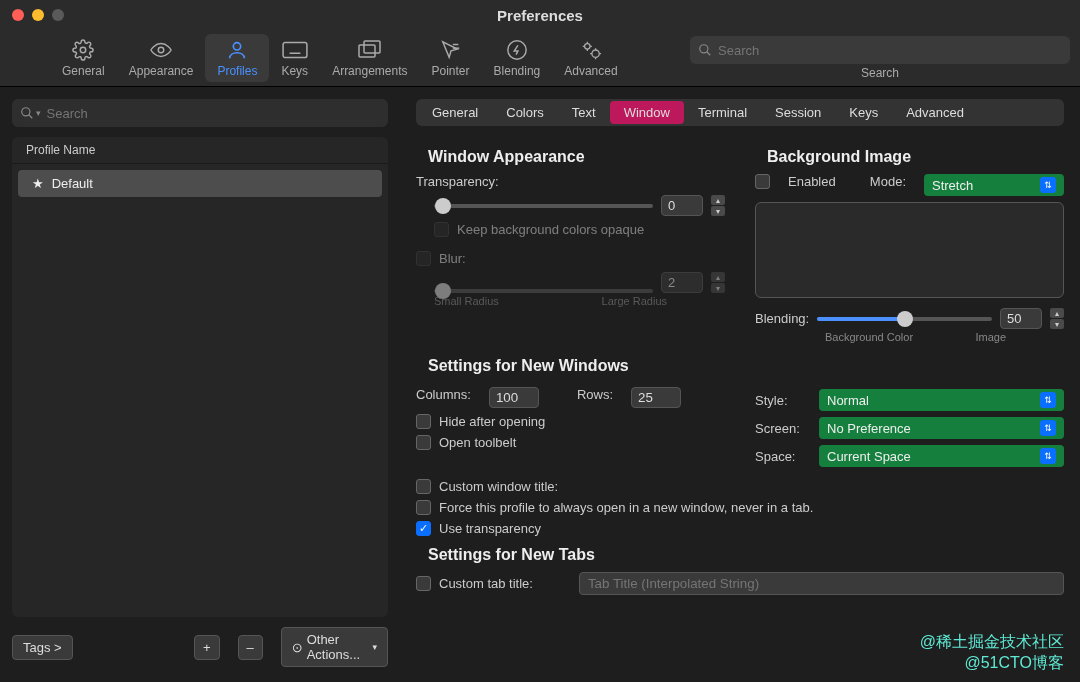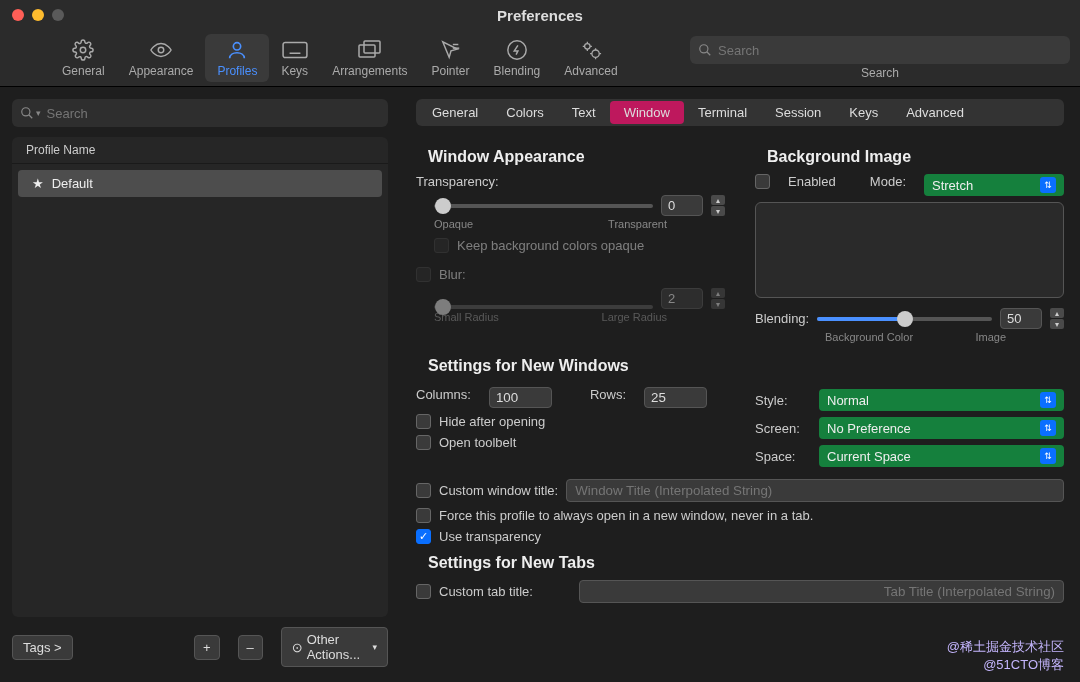--- a/index.html
+++ b/index.html
@@ -48,22 +48,22 @@
 .chkbox.on { background: #0a6fff; border-color: #0a6fff; }
 .chkbox.on::after { content: "✓"; color: #fff; font-size: 11px; }
 .chkbox.dis { opacity: 0.5; }
 .imgbox { border: 1px solid #555; border-radius: 6px; height: 96px; background: #2a2a2a; margin: 6px 0 10px 0; }
 .row { display: flex; align-items: flex-start; gap: 18px; margin: 4px 0; }
 .sel2 { background: #15803d; border-radius: 4px; padding: 3px 8px; color: #eee; display: flex; align-items: center; justify-content: space-between; flex: 1; cursor: pointer; }
 .sel2 .carets { background: #0a6fff; border-radius: 3px; width: 16px; height: 16px; display: flex; align-items: center; justify-content: center; font-size: 9px; color: #fff; }
 .selrow { display: flex; align-items: center; gap: 8px; margin: 6px 0; }
 .selrow .rlbl { width: 56px; color: #ccc; }
 .txin { background: #3a3a3a; border: 1px solid #555; border-radius: 4px; padding: 3px 8px; color: #888; flex: 1; }
-.numin { background: #3a3a3a; border: 1px solid #555; border-radius: 4px; padding: 2px 6px; width: 63px; color: #ddd; }
-.watermarks { position: absolute; right: 16px; bottom: 8px; text-align: right; color: #c4b5fd; font-size: 13px; }
+.numin { background: #3a3a3a; border: 1px solid #555; border-radius: 4px; padding: 2px 6px; width: 50px; color: #ddd; }
+.watermarks { position: absolute; right: 16px; bottom: 8px; text-align: right; color: #5eead4; font-size: 16px; }
 svg { display: block; }
 .disabled { opacity: 0.55; align-items: flex-end; }
 </style>
 </head>
 <body>
 
 <div class="titlebar">
   <div class="traffic">
     <div class="tl" style="background:#ff5f57"></div>
     <div class="tl" style="background:#febc2e"></div>
@@ -216,24 +216,20 @@
         <div class="sliderrow" style="padding-left:18px">
           <div class="slider">
               <div class="thumb" style="left:4%"></div>
             </div>
           <div class="numbox">0</div>
           <div class="stepper">
               <div>▴</div>
               <div>▾</div>
             </div>
         </div>
-        <div class="minmax" style="padding-left:18px;padding-right:58px">
-          <span>Opaque</span>
-          <span>Transparent</span>
-        </div>
         <div class="chk disabled" style="padding-left:18px">
           <div class="chkbox dis"></div>
           <span>Keep background colors opaque</span>
         </div>
         <div class="chk disabled" style="margin-top:14px">
           <div class="chkbox dis"></div>
           <span>Blur:</span>
         </div>
         <div class="sliderrow disabled" style="padding-left:18px">
           <div class="slider">
@@ -320,36 +316,35 @@
             <div class="sel2">
               <span>Current Space</span>
               <span class="carets">⇅</span>
             </div>
           </div>
       </div>
     </div>
     <div class="chk">
       <div class="chkbox"></div>
       <span>Custom window title:</span>
-      <input class="txin" placeholder="Window Title (Interpolated String)" style="">
     </div>
     <div class="chk">
         <div class="chkbox"></div>
         <span>Force this profile to always open in a new window, never in a tab.</span>
       </div>
     <div class="chk">
         <div class="chkbox on"></div>
         <span>Use transparency</span>
       </div>
 
     <div class="sec" style="margin-top:10px">Settings for New Tabs</div>
     <div class="chk">
       <div class="chkbox"></div>
       <span>Custom tab title:</span>
-      <input class="txin" style="margin-left: 38px; text-align: right;" placeholder="Tab Title (Interpolated String)">
+      <input class="txin" style="margin-left: 38px;" placeholder="Tab Title (Interpolated String)">
     </div>
   </div>
 </div>
 
 <div class="watermarks">
   <div>@稀土掘金技术社区</div>
   <div>@51CTO博客</div>
 </div>
 
 </body></html>

